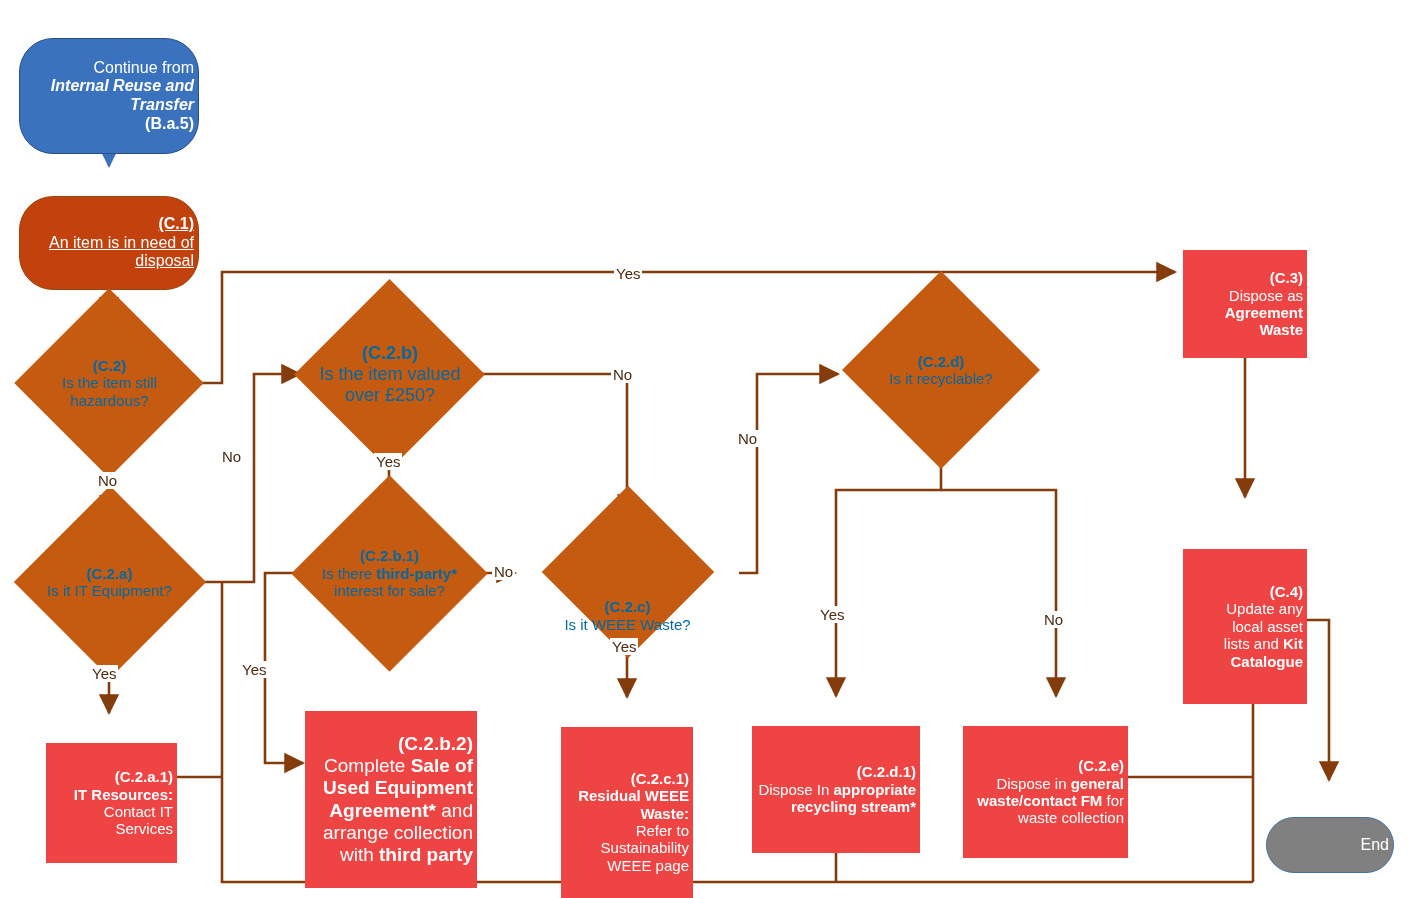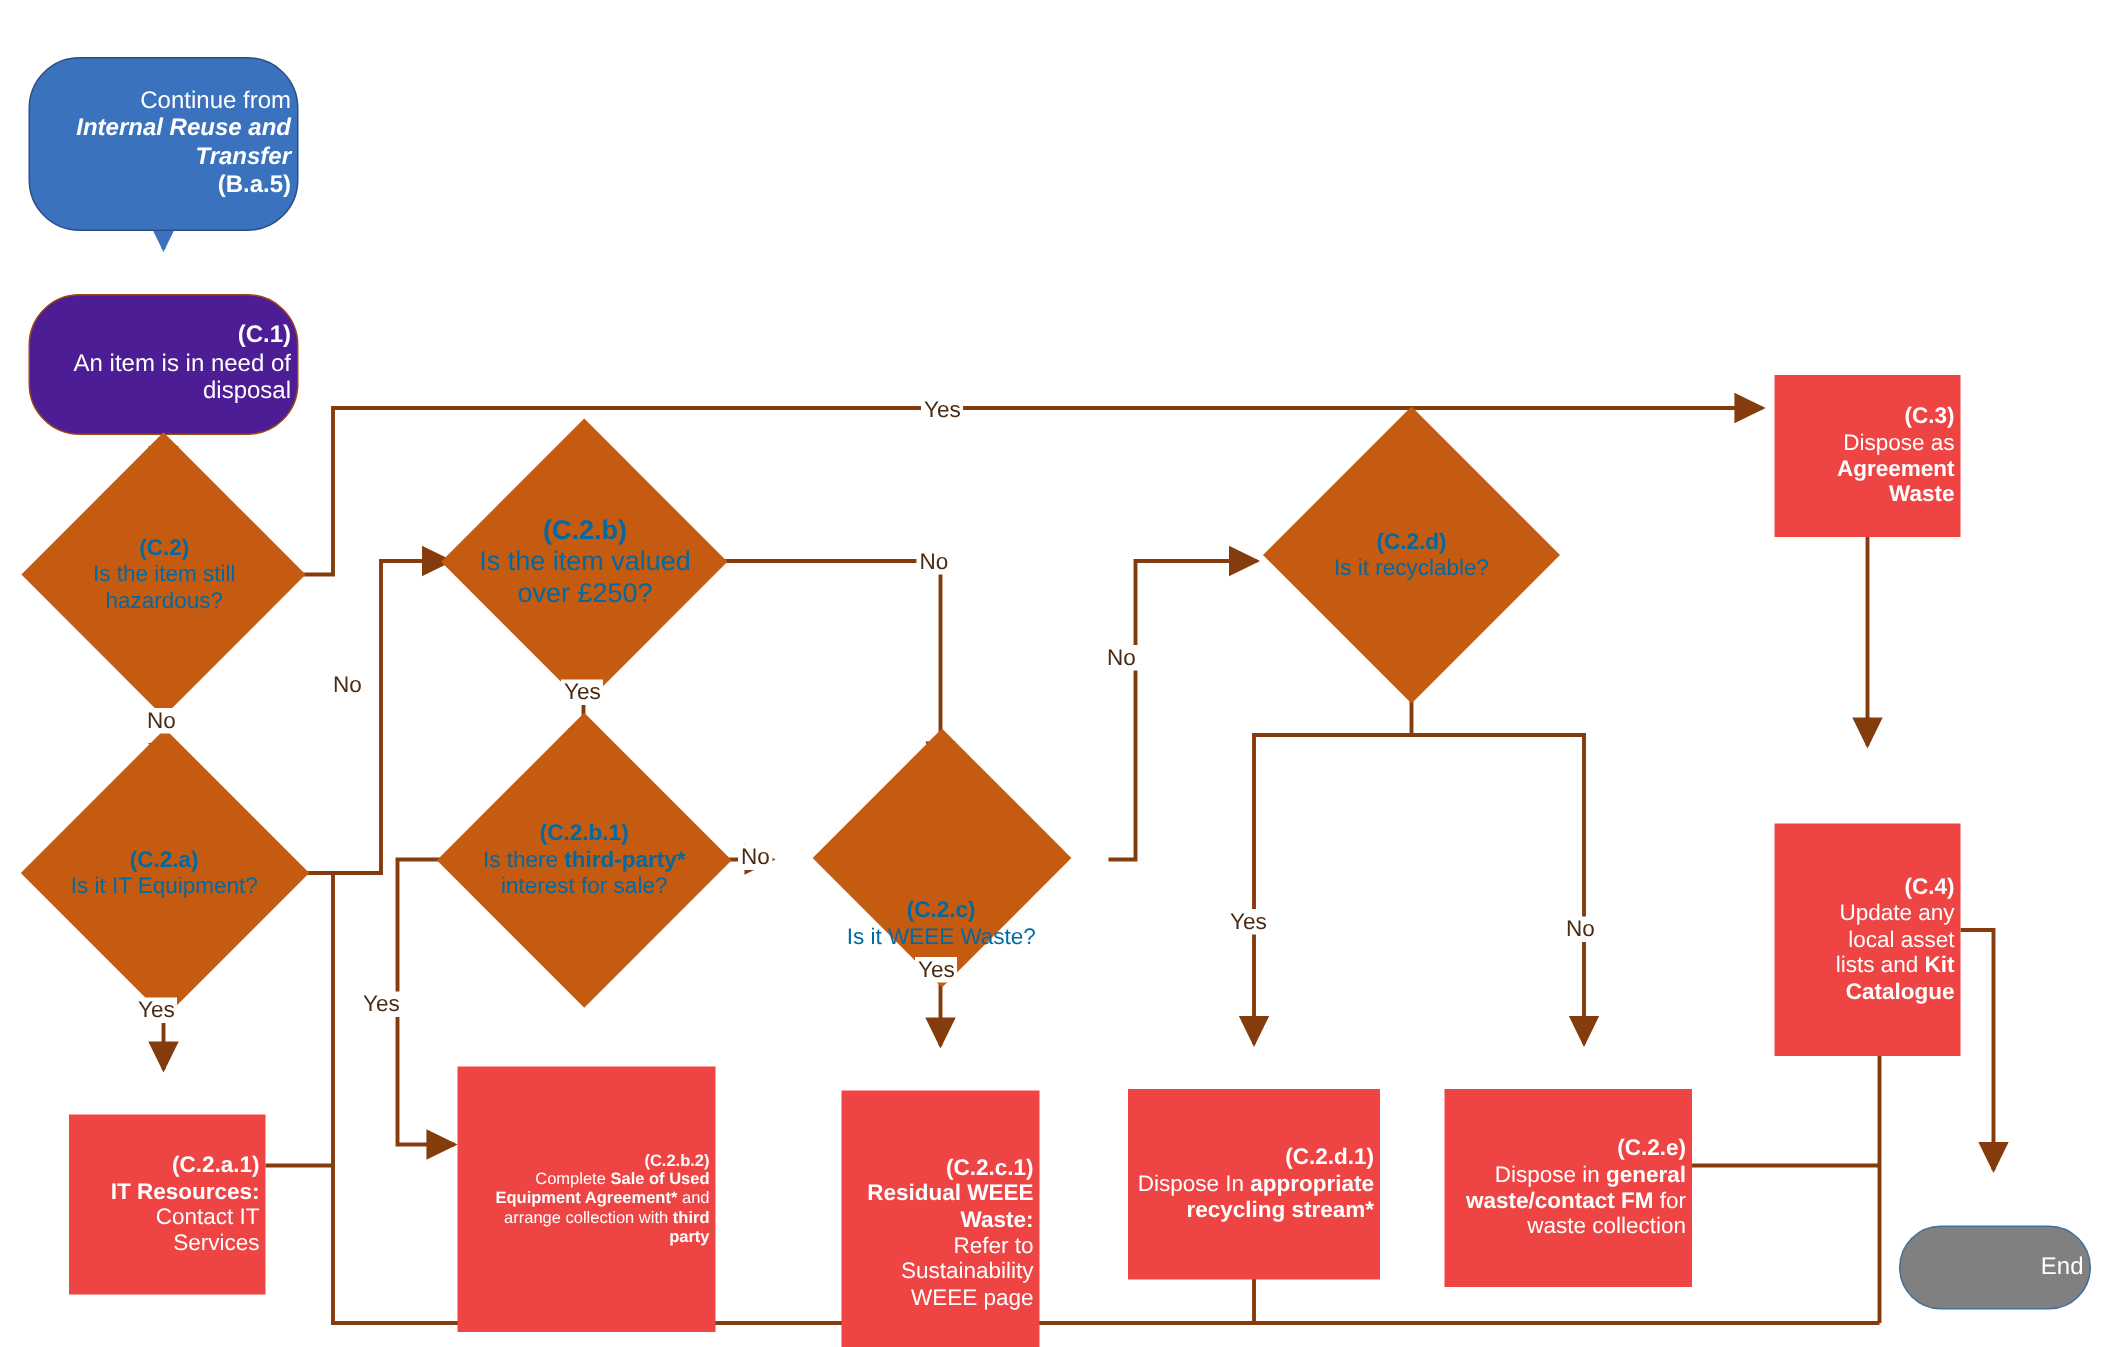--- a/index.html
+++ b/index.html
@@ -7,21 +7,21 @@
   #canvas{position:relative;width:1410px;height:898px;background:#ffffff;overflow:hidden;}
   svg.edges{position:absolute;left:0;top:0;width:1410px;height:898px;pointer-events:none;}
 
   .node{position:absolute;box-sizing:border-box;display:flex;align-items:center;justify-content:center;
         text-align:right;color:#ffffff;line-height:1.16;z-index:3;margin-top:28px;}
   .node .txt{padding:0 4px;width:100%;}
 
   
   .term{border-radius:34px;}
   .start{background:#3a72bd;border:1.6px solid #2a4f86;}
-  .c1{background:#4c1d95;border:1.6px solid #9c4710;}
+  .c1{background:#c2410c;border:1.6px solid #9c4710;text-decoration:underline;}
   .end{background:#808080;border:1.8px solid #41719c;border-radius:30px;}
 
   
   .proc{background:#ef4444;}
 
   
   .diamond{position:absolute;z-index:3;}
   .diamond .dshape{position:absolute;left:0;top:0;width:100%;height:100%;
         background:#c55a11;transform:rotate(45deg);}
   .diamond .dtext{position:absolute;left:0;top:0;width:100%;height:100%;
@@ -152,21 +152,21 @@
   <div class="diamond" style="left:299px;top:504px;width:181px;height:139px;">
     <div class="dshape" style="left:21px;top:0px;width:139px;height:139px;"></div>
     <div class="dtext" style="font-size:15px;">
       <div class="txt">
         <b><span>(C.2.b.1)</span></b><br>
         <span>Is there </span><b><span>third-party*</span></b><span> interest for sale?</span>
       </div>
     </div>
   </div>
 
-  <div class="node proc" style="left:305px;top:683px;width:172px;height:177px;font-size:11px;">
+  <div class="node proc" style="left:305px;top:683px;width:172px;height:177px;font-size:19px;">
     <div class="txt">
       <b><span>(C.2.b.2)</span></b><br>
       <span>Complete </span><b><span>Sale of Used Equipment Agreement*</span></b><span> and arrange collection with </span><b><span>third party</span></b>
     </div>
   </div>
 
   <div class="diamond" style="left:515px;top:513px;width:225px;height:120px;">
     <div class="dshape" style="left:52px;top:-2px;width:122px;height:122px;"></div>
     <div class="dtext" style="font-size:15px;align-items:flex-end;">
       <div class="txt">

